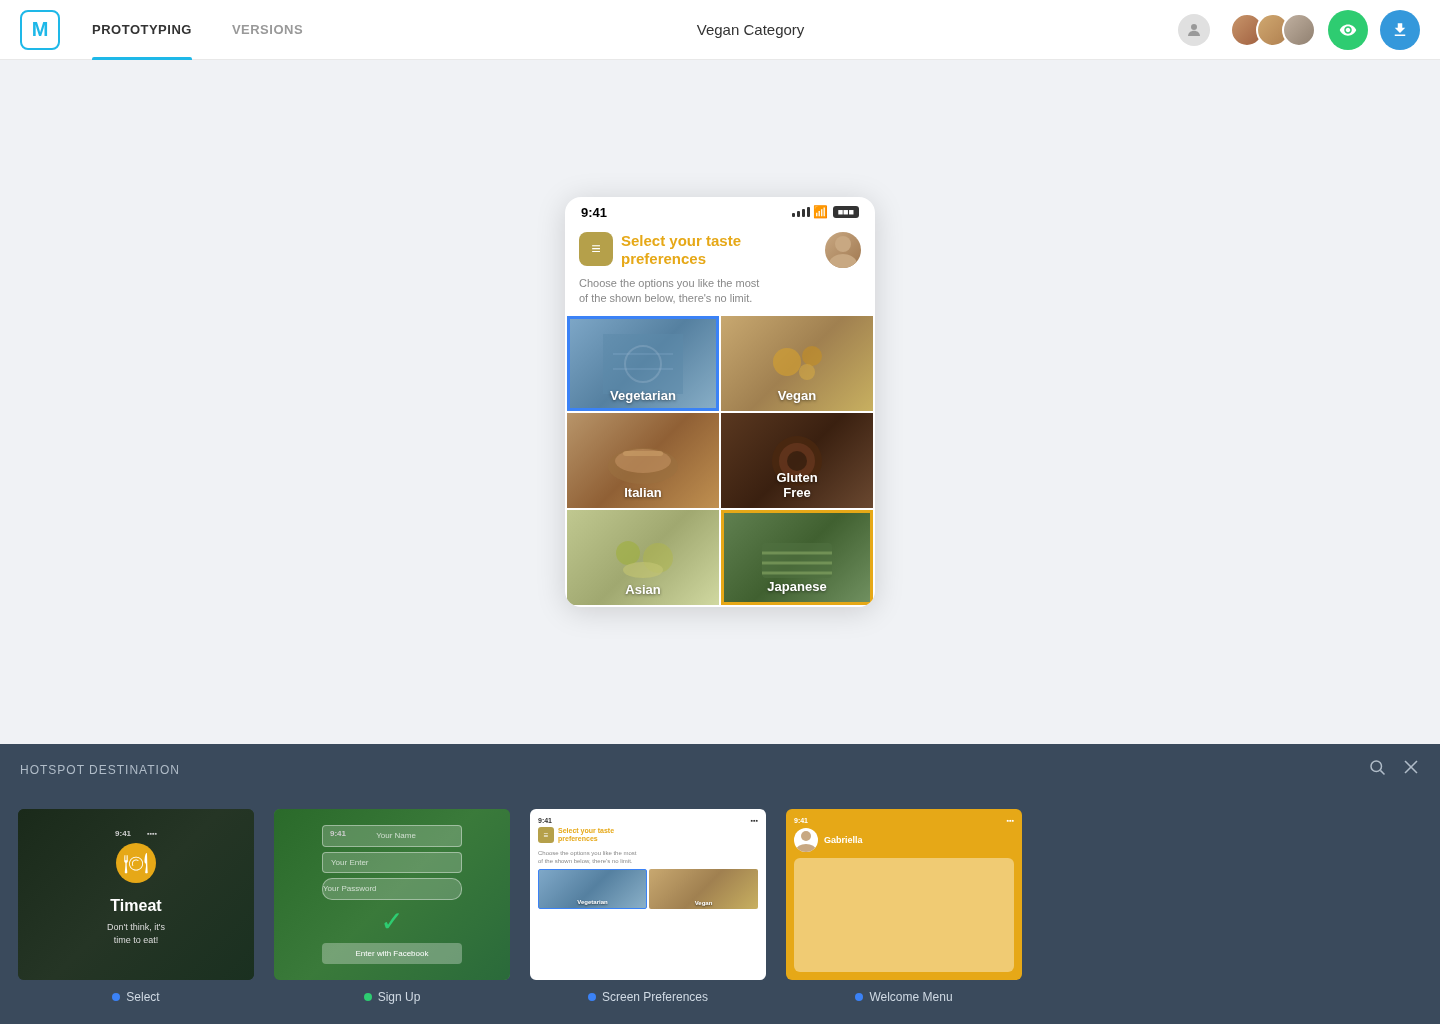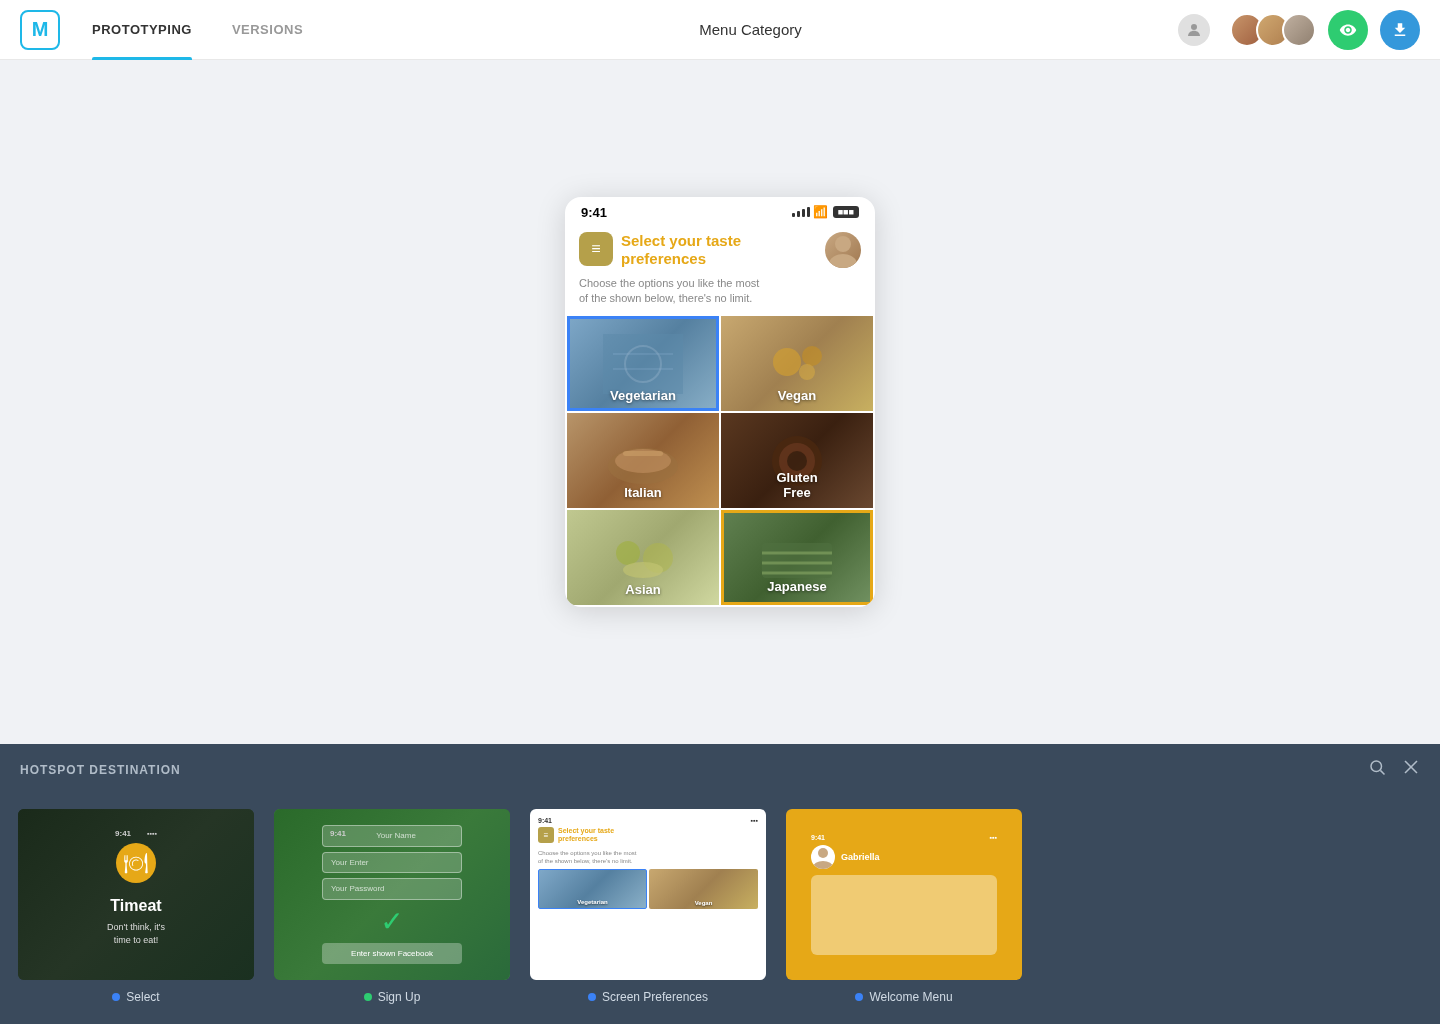--- a/index.html
+++ b/index.html
@@ -236,21 +236,21 @@
     .hotspot-panel {
       background: #3a4a5c;
       padding: 14px 20px;
       display: flex;
       align-items: center;
       justify-content: space-between;
     }
     .hotspot-title {
       color: #b0bcc8;
       font-size: 12px;
-      font-weight: 700;
+      font-weight: 400;
       letter-spacing: 1px;
       text-transform: uppercase;
     }
     .hotspot-actions {
       display: flex;
       gap: 16px;
     }
     .hotspot-icon {
       color: #b0bcc8;
       font-size: 18px;
@@ -380,21 +380,21 @@
       display: flex; align-items: flex-end; justify-content: center; padding-bottom: 4px;
     }
     .thumb-food-label {
       color: #fff; font-size: 7px; font-weight: 600; text-shadow: 0 1px 2px rgba(0,0,0,0.6);
       position: absolute; bottom: 4px; text-align: center;
     }
     .thumb-screen-menu {
       background: #e6a817;
       width: 100%; height: 100%;
       display: flex; flex-direction: column;
-      padding: 25px;
+      padding: 8px;
     }
     .thumb-sm-header {
       display: flex; align-items: center; gap: 6px; margin-bottom: 6px;
     }
     .thumb-sm-avatar {
       width: 24px; height: 24px; border-radius: 50%;
       background: #fff; overflow: hidden;
     }
     .thumb-sm-name {
       color: #fff; font-size: 9px; font-weight: 700;
@@ -427,21 +427,21 @@
     <div class="logo-icon">M</div>
     <div class="nav-tabs">
       <div class="nav-tab active">
         <span>PROTOTYPING</span>
       </div>
       <div class="nav-tab">
         <span>VERSIONS</span>
       </div>
     </div>
   </div>
-  <div class="nav-center">Menu Category</div>
+  <div class="nav-center">Vegan Category</div>
   <div class="nav-right">
     <div class="avatar-placeholder">
       <svg width="18" height="18" viewBox="0 0 24 24" fill="#999">
           <circle cx="12" cy="8" r="4"></circle>
           <path d="M4 20c0-4 3.6-7 8-7s8 3 8 7"></path>
         </svg>
     </div>
     <div class="avatar-group">
       <div class="avatar-item" style="background: linear-gradient(135deg,#c8956a,#a06040);"></div>
       <div class="avatar-item" style="background: linear-gradient(135deg,#d0a870,#b08050);"></div>
@@ -621,26 +621,26 @@
           <div style="position:relative;display:flex;flex-direction:column;align-items:center;justify-content:center;height:100%;gap:5px;">
             <div style="display:flex;justify-content:space-between;width:100%;padding:4px 8px;position:absolute;top:0;">
               <span style="font-size:8px;color:#ccc;font-weight:700;">9:41</span>
             </div>
             <div class="thumb-input" style="display:flex;align-items:center;padding-left:8px;justify-content:center;">
                 <span style="font-size:8px;color:rgba(255,255,255,0.7);">Your Name</span>
               </div>
             <div class="thumb-input" style="display:flex;align-items:center;padding-left:8px;">
                 <span style="font-size:8px;color:rgba(255,255,255,0.7);">Your Enter</span>
               </div>
-            <div class="thumb-input" style="display:flex;align-items:center;padding-left:8px;">
+            <div class="thumb-input" style="display:flex;align-items:center;border-radius:10px;">
                 <span style="font-size:8px;color:rgba(255,255,255,0.7);">Your Password</span>
               </div>
             <div class="thumb-check">✓</div>
             <div class="thumb-fb">
-                <span style="font-size:8px;">Enter shown Facebook</span>
+                <span style="font-size:8px;">Enter with Facebook</span>
               </div>
           </div>
         </div>
       </div>
       <div class="thumb-label">
         <div class="thumb-dot dot-green"></div>
         <span>Sign Up</span>
       </div>
     </div>
 

